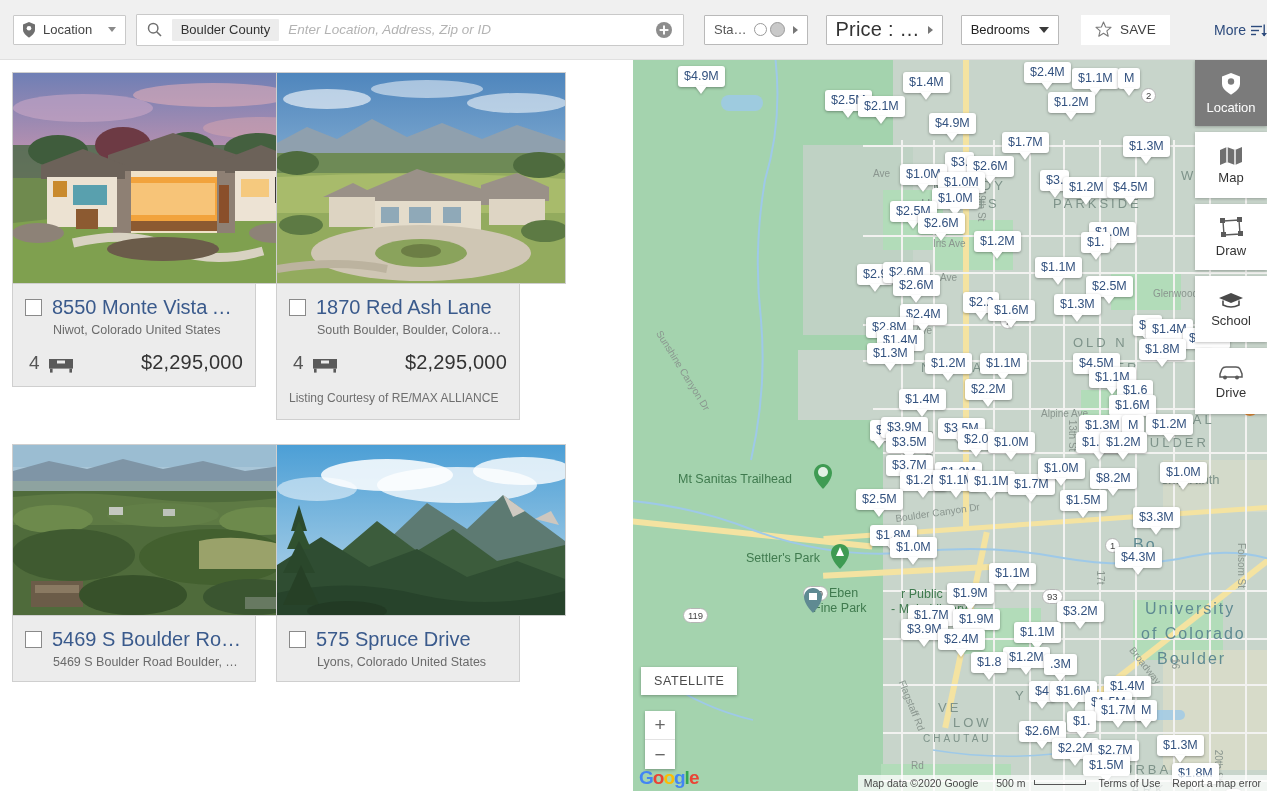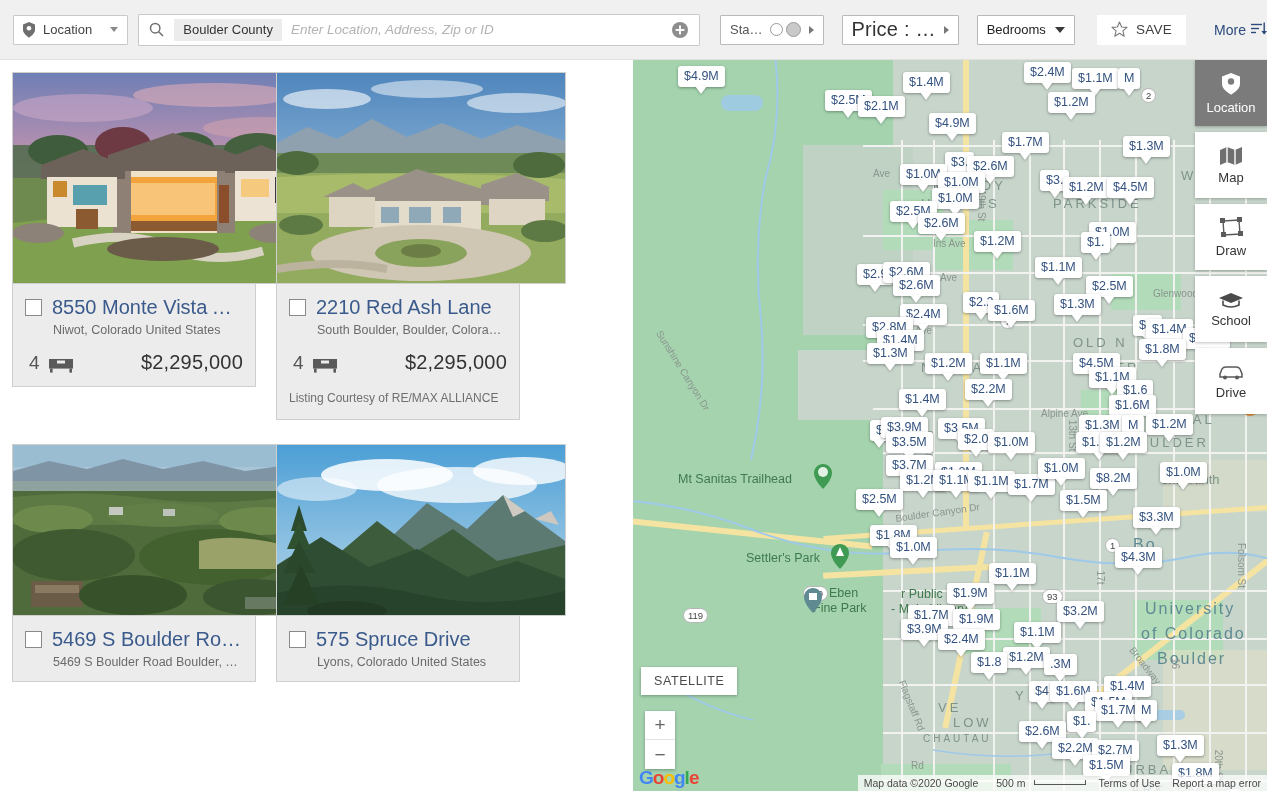--- a/index.html
+++ b/index.html
@@ -69,21 +69,21 @@
     border-left:5px solid transparent;border-right:5px solid transparent;
     border-top:6px solid #3a3a3a;
   }
   .save-btn {
     margin-left: 22px; height: 30px; background: #fff;
     display: flex; align-items: center; padding: 0 14px;
     font-size: 13.5px; color: #404040; letter-spacing: .3px;
   }
   .star { width: 17px; height: 17px; margin-right: 8px; }
   .more-btn {
-    margin-left: 28px; display: flex; align-items: flex-start;
+    margin-left: 44px; display: flex; align-items: flex-end;
     font-size: 14px; color: #2c4a7c;
   }
   .sort-ic { width: 16px; height: 14px; margin-left: 5px; }
 
   
   .listings {
     position: absolute; top: 60px; left: 0;
     width: 633px; height: 731px;
     background: #fff; overflow: hidden;
   }
@@ -369,21 +369,21 @@
           <ellipse cx="144" cy="180" rx="46" ry="14" fill="#8aa35c"></ellipse>
           <ellipse cx="144" cy="178" rx="20" ry="7" fill="#6c7e45"></ellipse>
           <ellipse cx="24" cy="152" rx="22" ry="10" fill="#5d7a44"></ellipse>
           <ellipse cx="268" cy="158" rx="24" ry="11" fill="#5d7a44"></ellipse>
           <path d="M0 196 Q60 186 110 196" stroke="#bcb39f" stroke-width="8" fill="none"></path>
         </svg>
       </div>
       <div class="info">
         <div class="title-row">
           <span class="cbx"></span>
-          <span class="addr">2210 Red Ash Lane</span>
+          <span class="addr">1870 Red Ash Lane</span>
         </div>
         <div class="city">South Boulder, Boulder, Colorad…</div>
         <div class="stats">
           <span class="beds-n">4</span>
           <span class="bedicon">
             <svg width="26" height="20" viewBox="0 0 26 20">
               <rect x="1" y="6" width="24" height="7" fill="#5a5a5a"></rect>
               <rect x="9" y="7.5" width="8" height="3" fill="#ececec"></rect>
               <rect x="1" y="13" width="24" height="2.6" fill="#5a5a5a"></rect>
               <rect x="2" y="15.6" width="2.6" height="4" fill="#5a5a5a"></rect>

